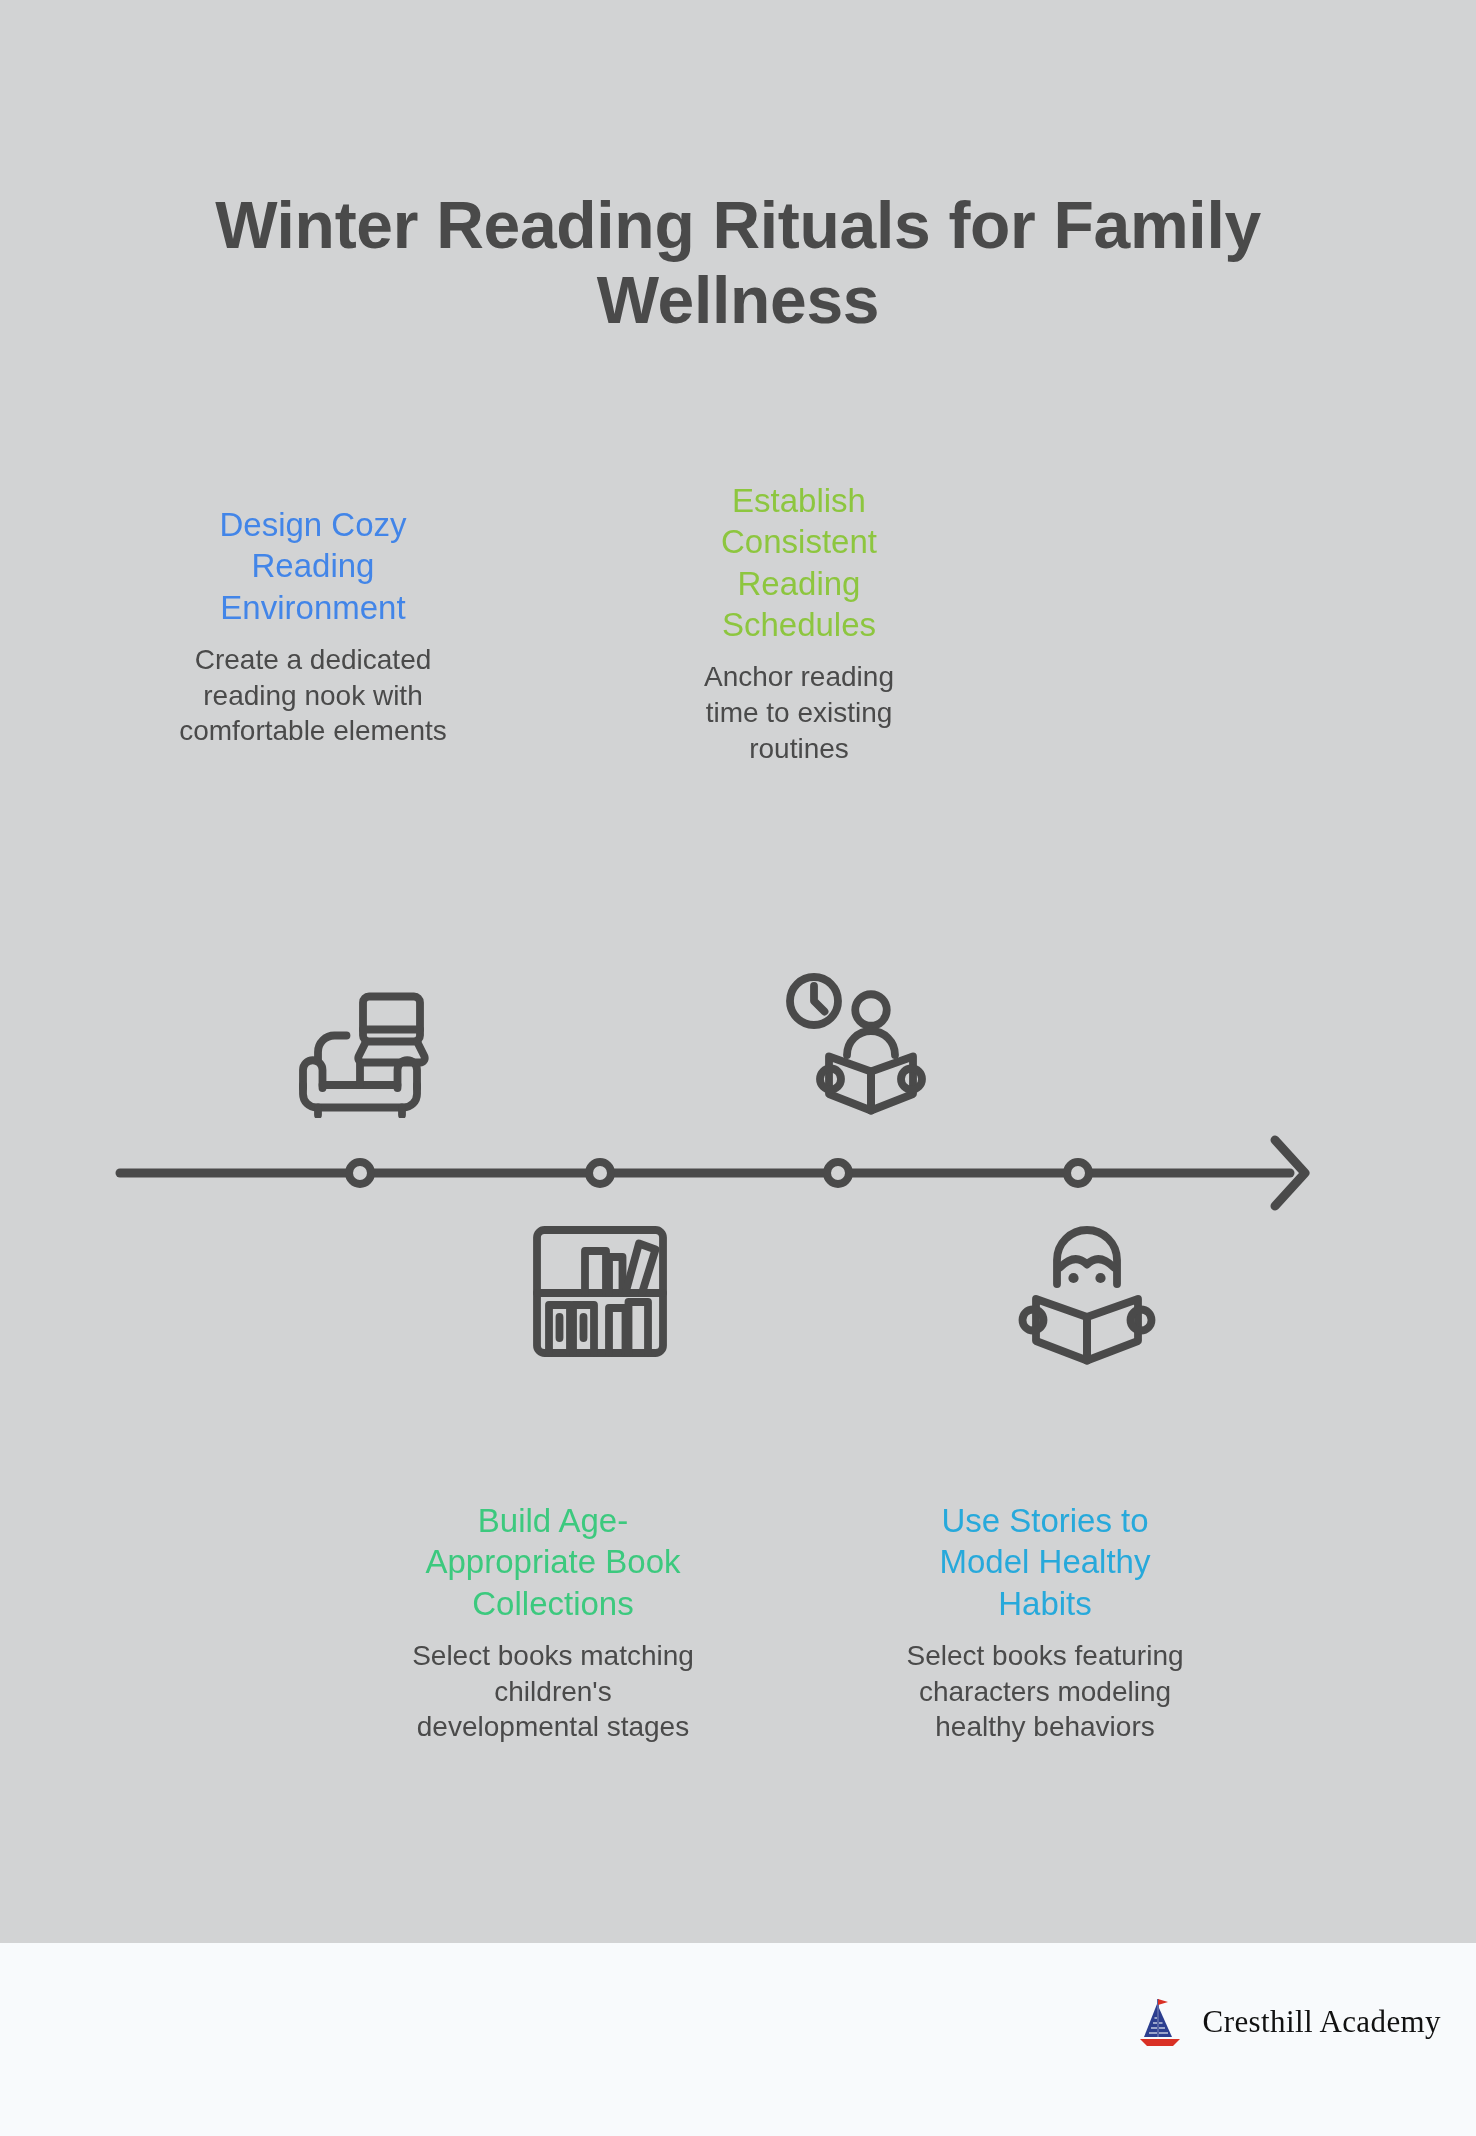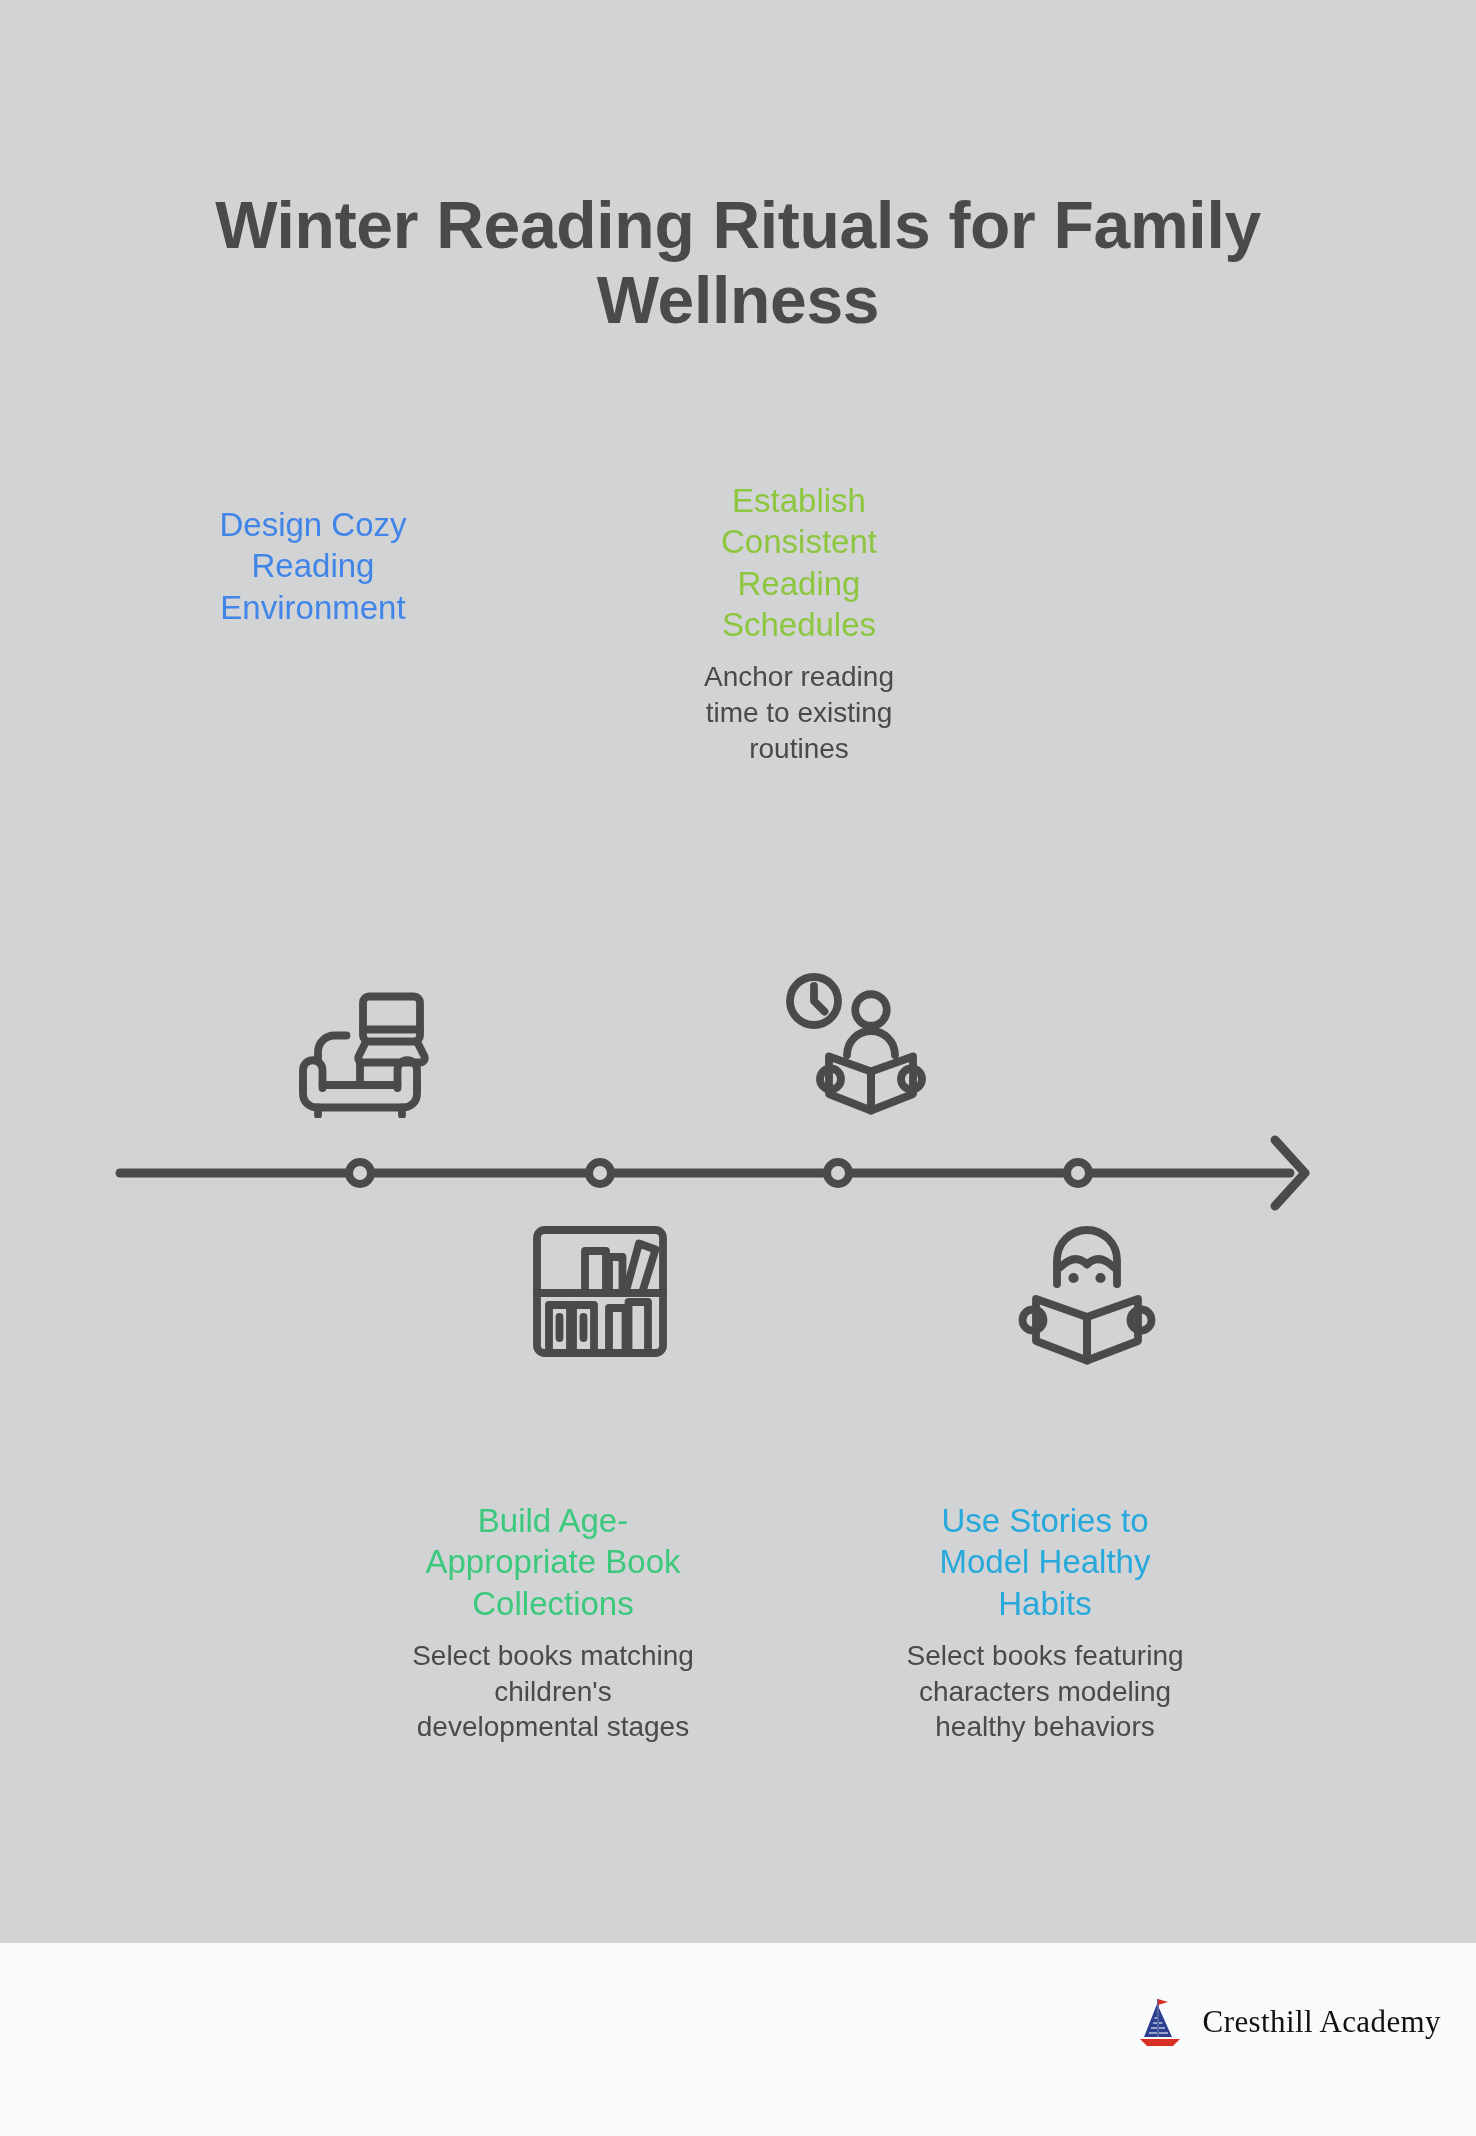--- a/index.html
+++ b/index.html
@@ -135,20 +135,21 @@
 <body>
 
 <div class="canvas">
 
   <div class="title">Winter Reading Rituals for Family Wellness</div>
 
   <div class="top-row">
 
     <div class="card card-1">
       <div class="card-heading" style="color:#4285e8">Design Cozy Reading Environment</div>
+      <div class="card-body">Create a dedicated reading nook with comfortable elements</div>
     </div>
 
     <div class="card card-2">
       <div class="card-heading" style="color:#8dc63f">Establish Consistent Reading Schedules</div>
       <div class="card-body">Anchor reading time to existing routines</div>
     </div>
 
   </div>
 
   <div class="icon-slot icon-1">

